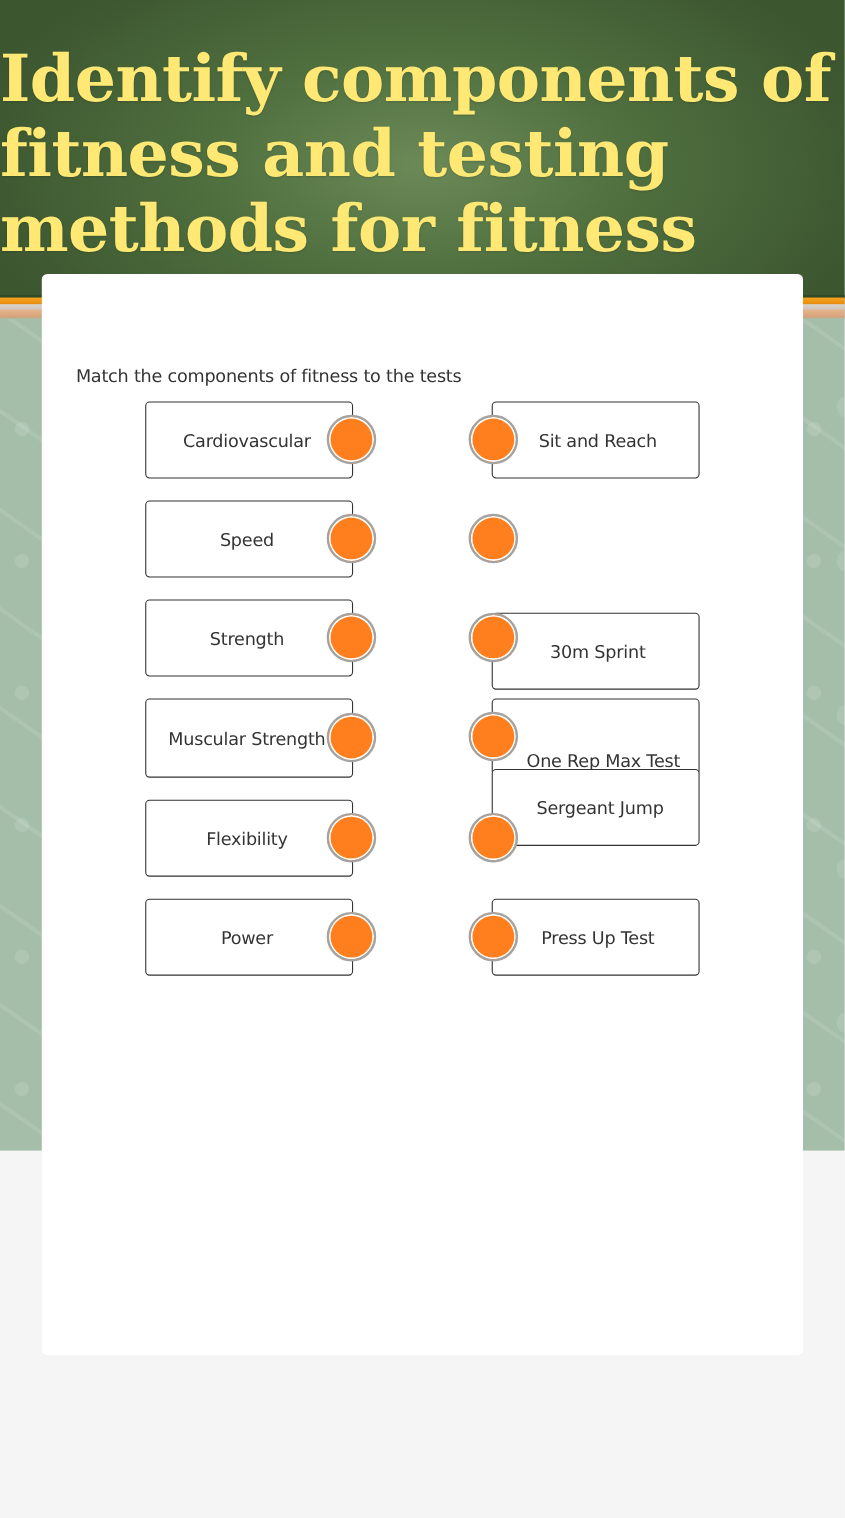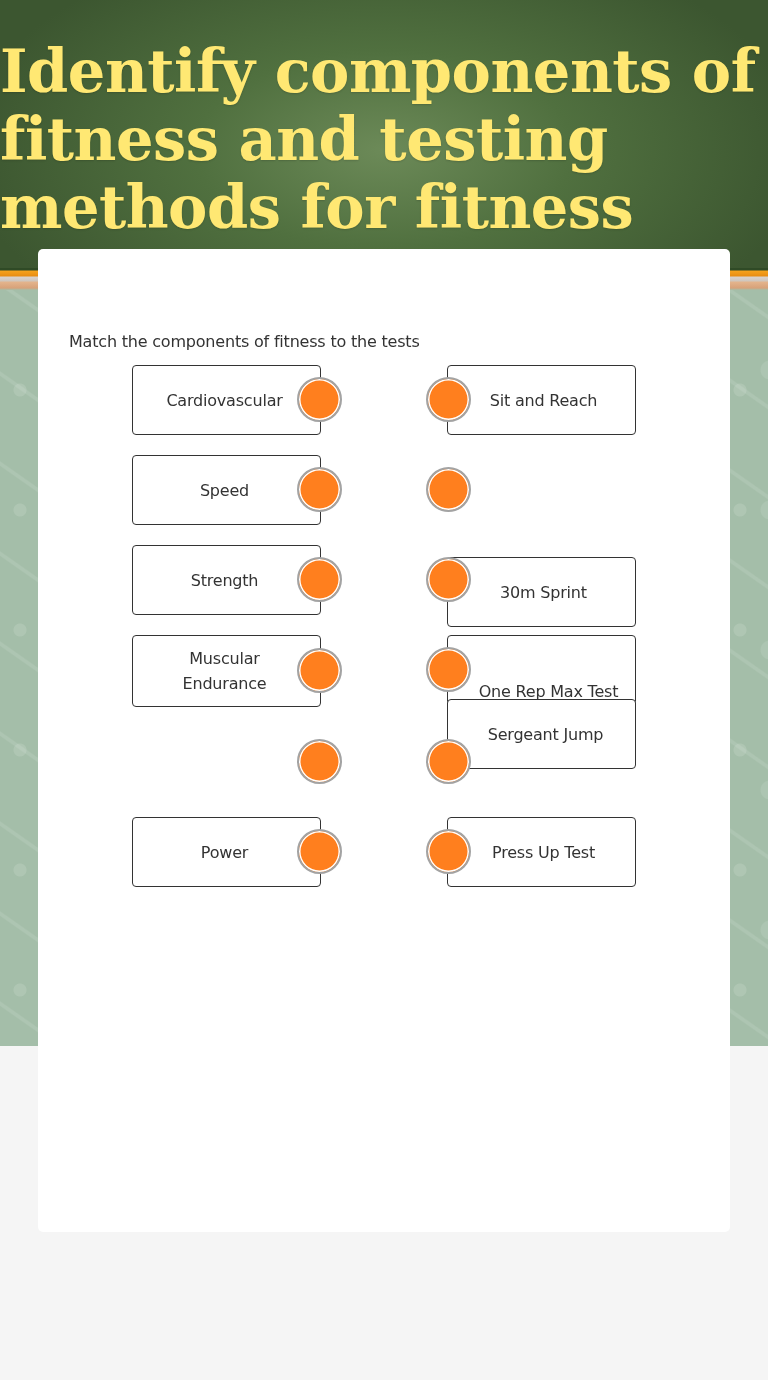--- a/index.html
+++ b/index.html
@@ -97,28 +97,31 @@
   <div class="match-box left" style="top:296px">
       <span>Strength</span>
     </div>
   <div class="dot" style="left:259px; top:308px"></div>
   <div class="match-box right" style="top:308px">
       <span>30m Sprint</span>
     </div>
   <div class="dot" style="left:388px; top:308px"></div>
 
   <div class="match-box left tall" style="top:386px; padding-left:14px; padding-right:18px;">
-      <span>Muscular Endurance</span>
+      <span>Muscular Strength</span>
     </div>
   <div class="dot" style="left:259px; top:399px"></div>
   <div class="match-box right" style="top:386px; padding-left:14px;align-items:flex-end;">
       <span>One Rep Max Test</span>
     </div>
   <div class="dot" style="left:388px; top:398px"></div>
 
+  <div class="match-box left" style="top:478px">
+      <span>Flexibility</span>
+    </div>
   <div class="dot" style="left:259px; top:490px"></div>
   <div class="match-box right" style="top:450px; padding-left:8px;">
       <span>Sergeant Jump</span>
     </div>
   <div class="dot" style="left:388px; top:490px"></div>
 
   <div class="match-box left" style="top:568px">
       <span>Power</span>
     </div>
   <div class="dot" style="left:259px; top:580px"></div>

